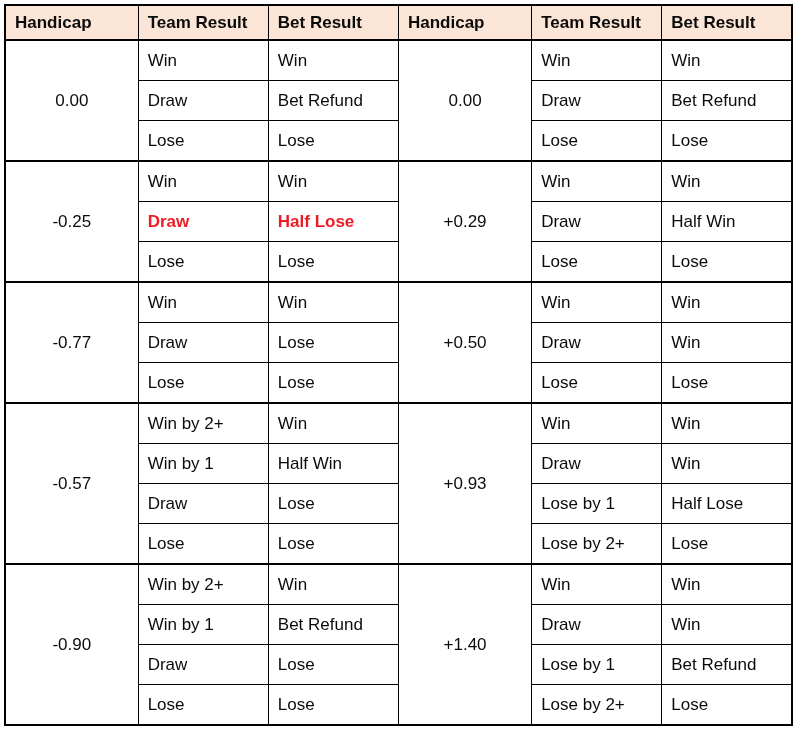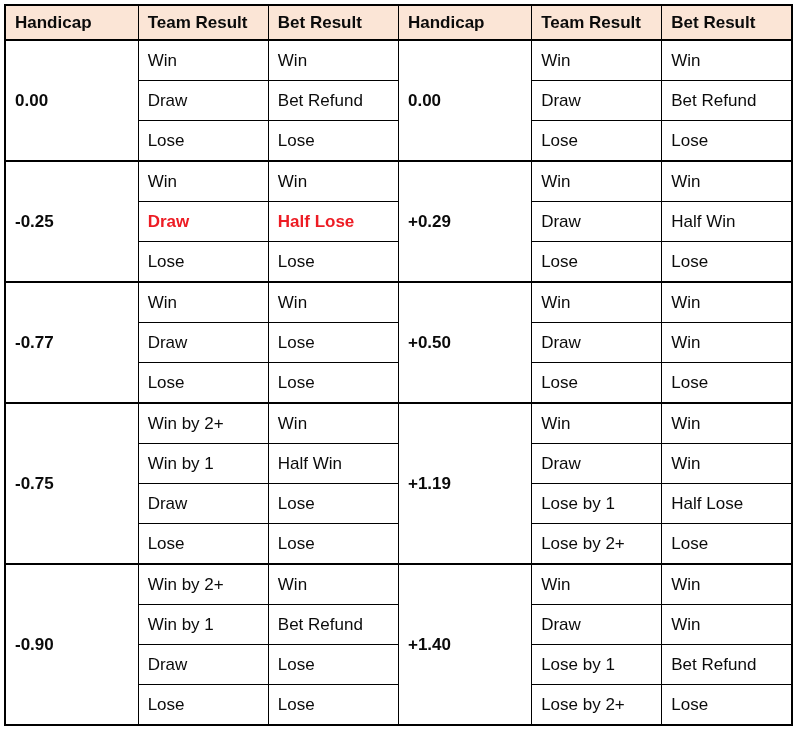--- a/index.html
+++ b/index.html
@@ -34,21 +34,21 @@
     overflow: hidden;
     white-space: nowrap;
   }
   thead th {
     background: var(--header-bg, #fbe5d6);
     font-weight: bold;
     height: 33px;
     border-bottom: 2px solid #000;
   }
   tbody td { height: 39px; font-weight: normal; }
-  tbody td.handicap { font-weight: bold; }
+  tbody td.handicap { font-weight: normal; text-align: center; }
   tbody tr.band-start td { border-top: 2px solid #000; }
   tbody td.hl {
     color: var(--hl, #ed1c24);
     font-weight: bold;
   }
 </style>
 </head>
 <body>
 
 <div class="page">
@@ -130,24 +130,24 @@
         <td>Win</td>
       </tr>
       <tr>
         <td>Lose</td>
         <td>Lose</td>
         <td>Lose</td>
         <td>Lose</td>
       </tr>
 
       <tr class="band-start">
-        <td class="handicap" rowspan="4">-0.75</td>
+        <td class="handicap" rowspan="4">-0.57</td>
         <td>Win by 2+</td>
         <td>Win</td>
-        <td class="handicap" rowspan="4">+1.19</td>
+        <td class="handicap" rowspan="4">+0.93</td>
         <td>Win</td>
         <td>Win</td>
       </tr>
       <tr>
         <td>Win by 1</td>
         <td>Half Win</td>
         <td>Draw</td>
         <td>Win</td>
       </tr>
       <tr>

